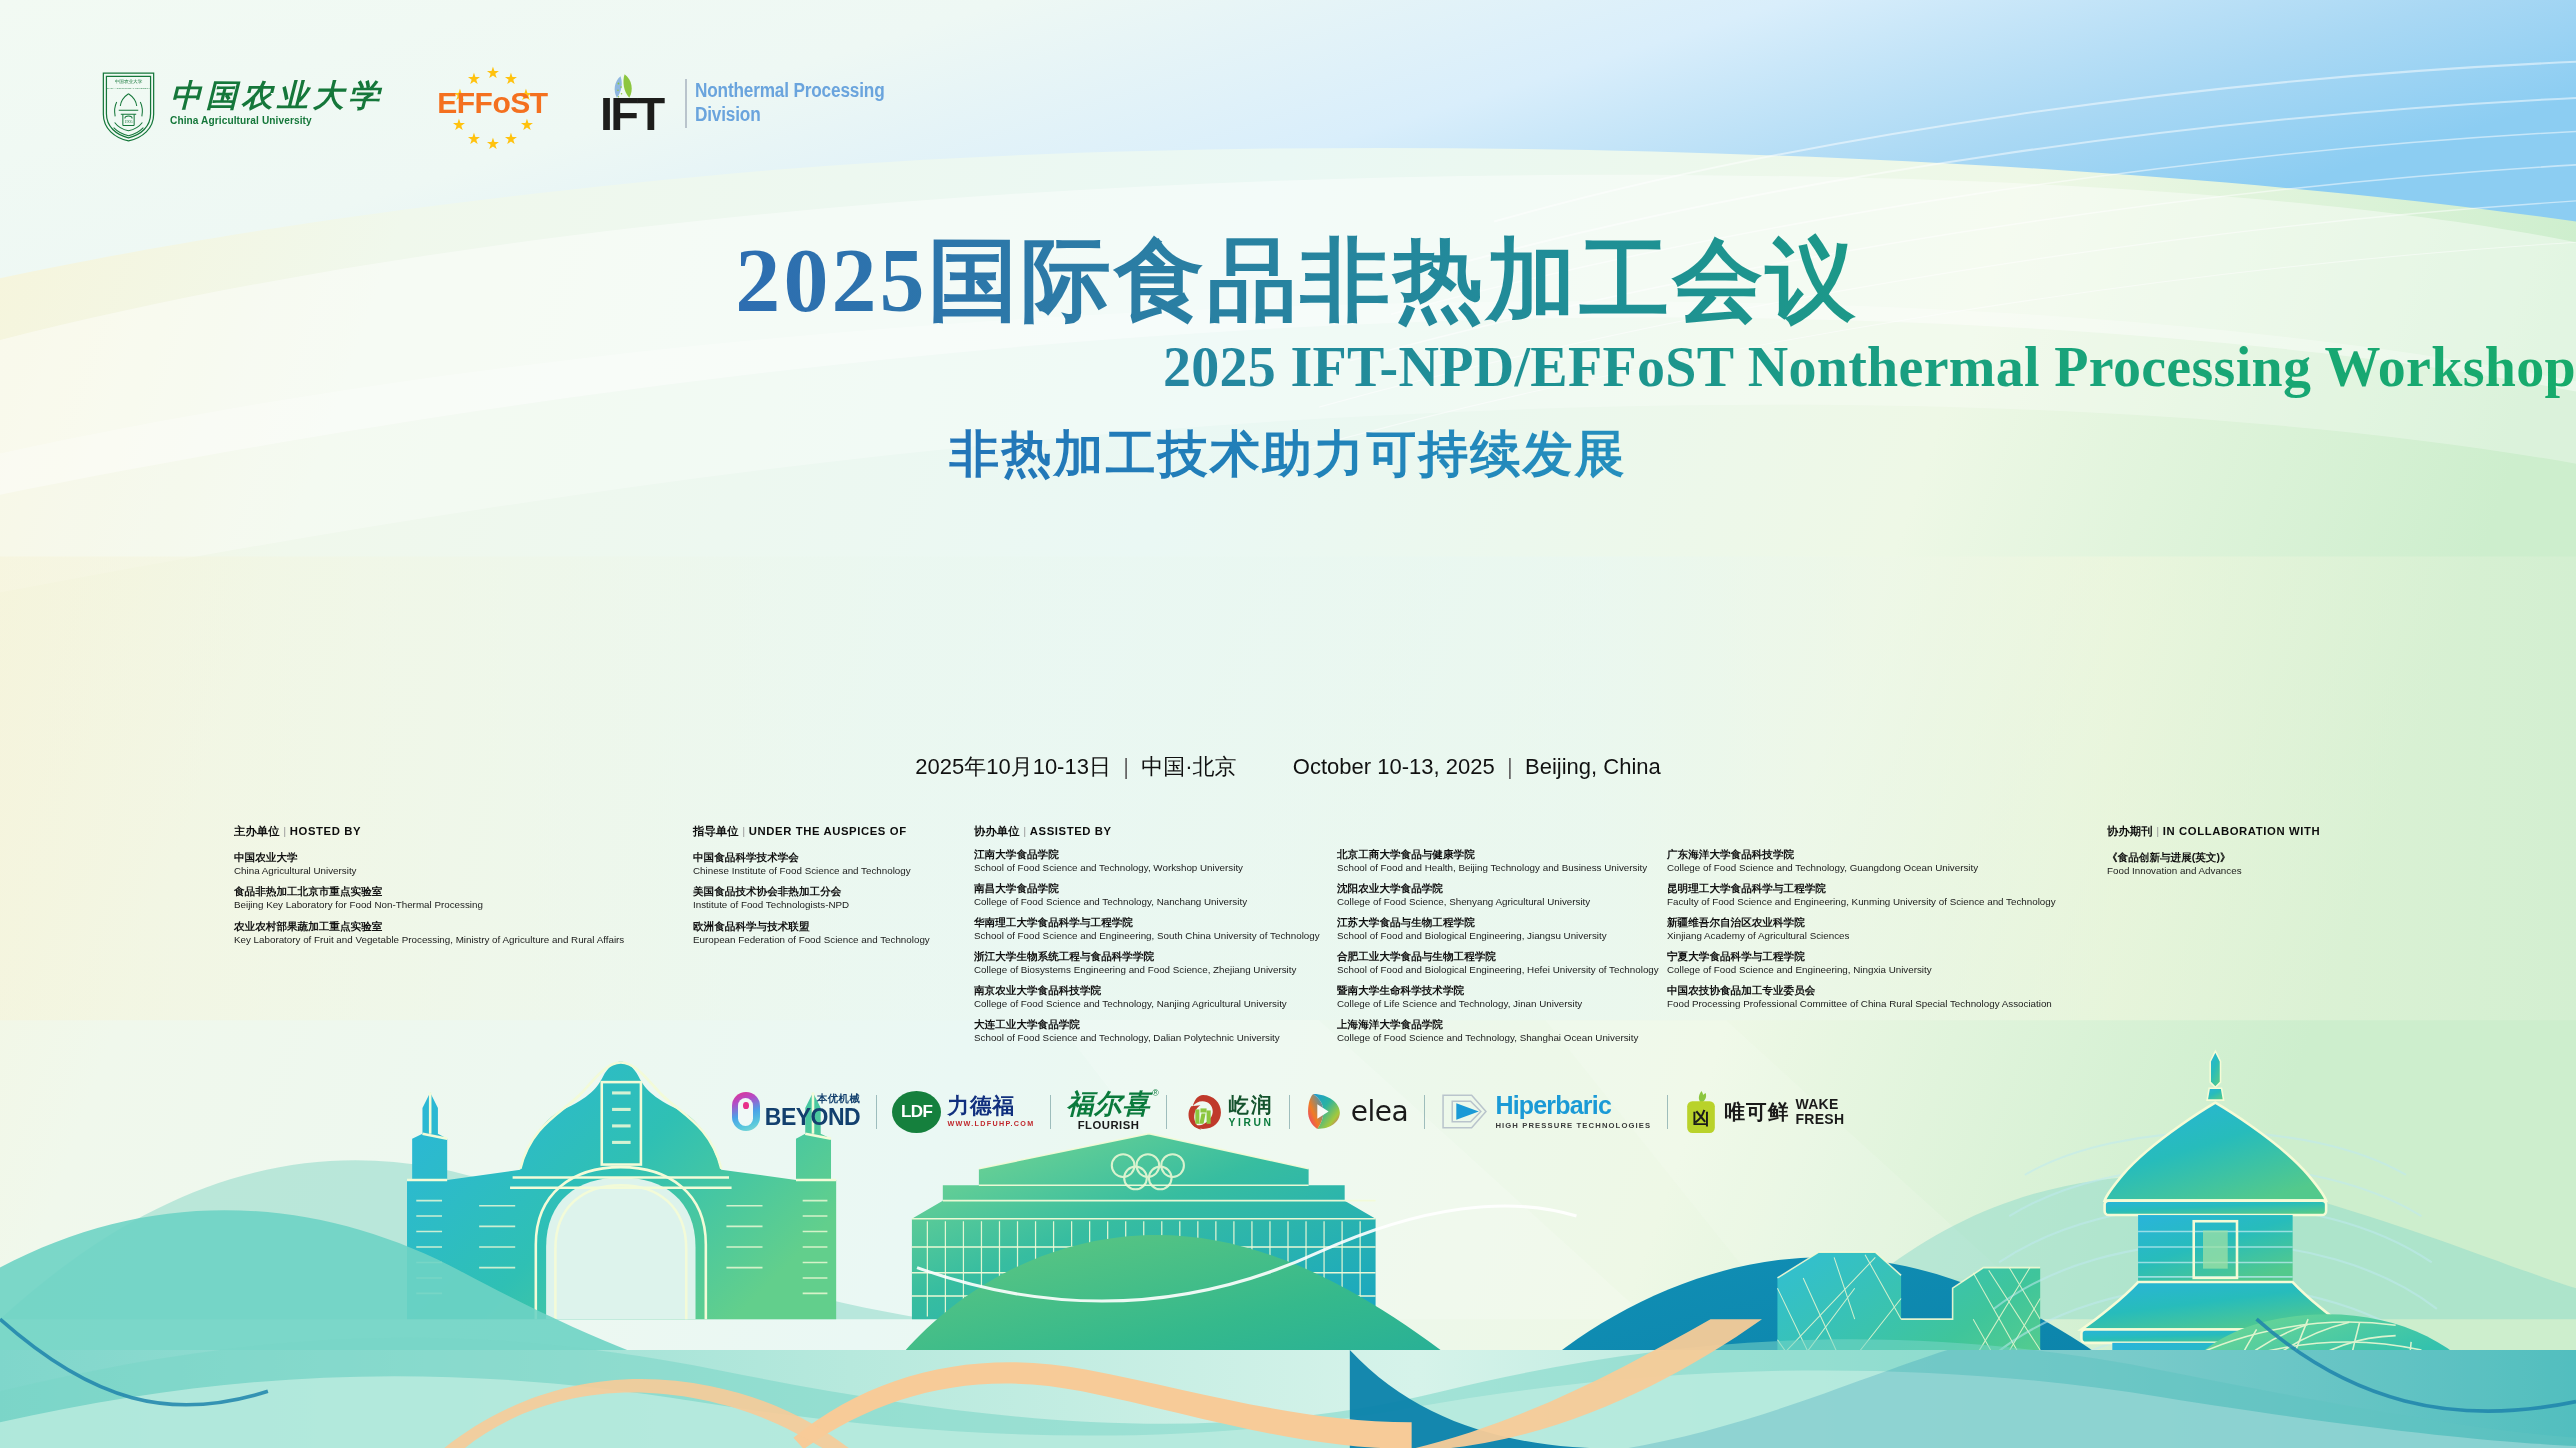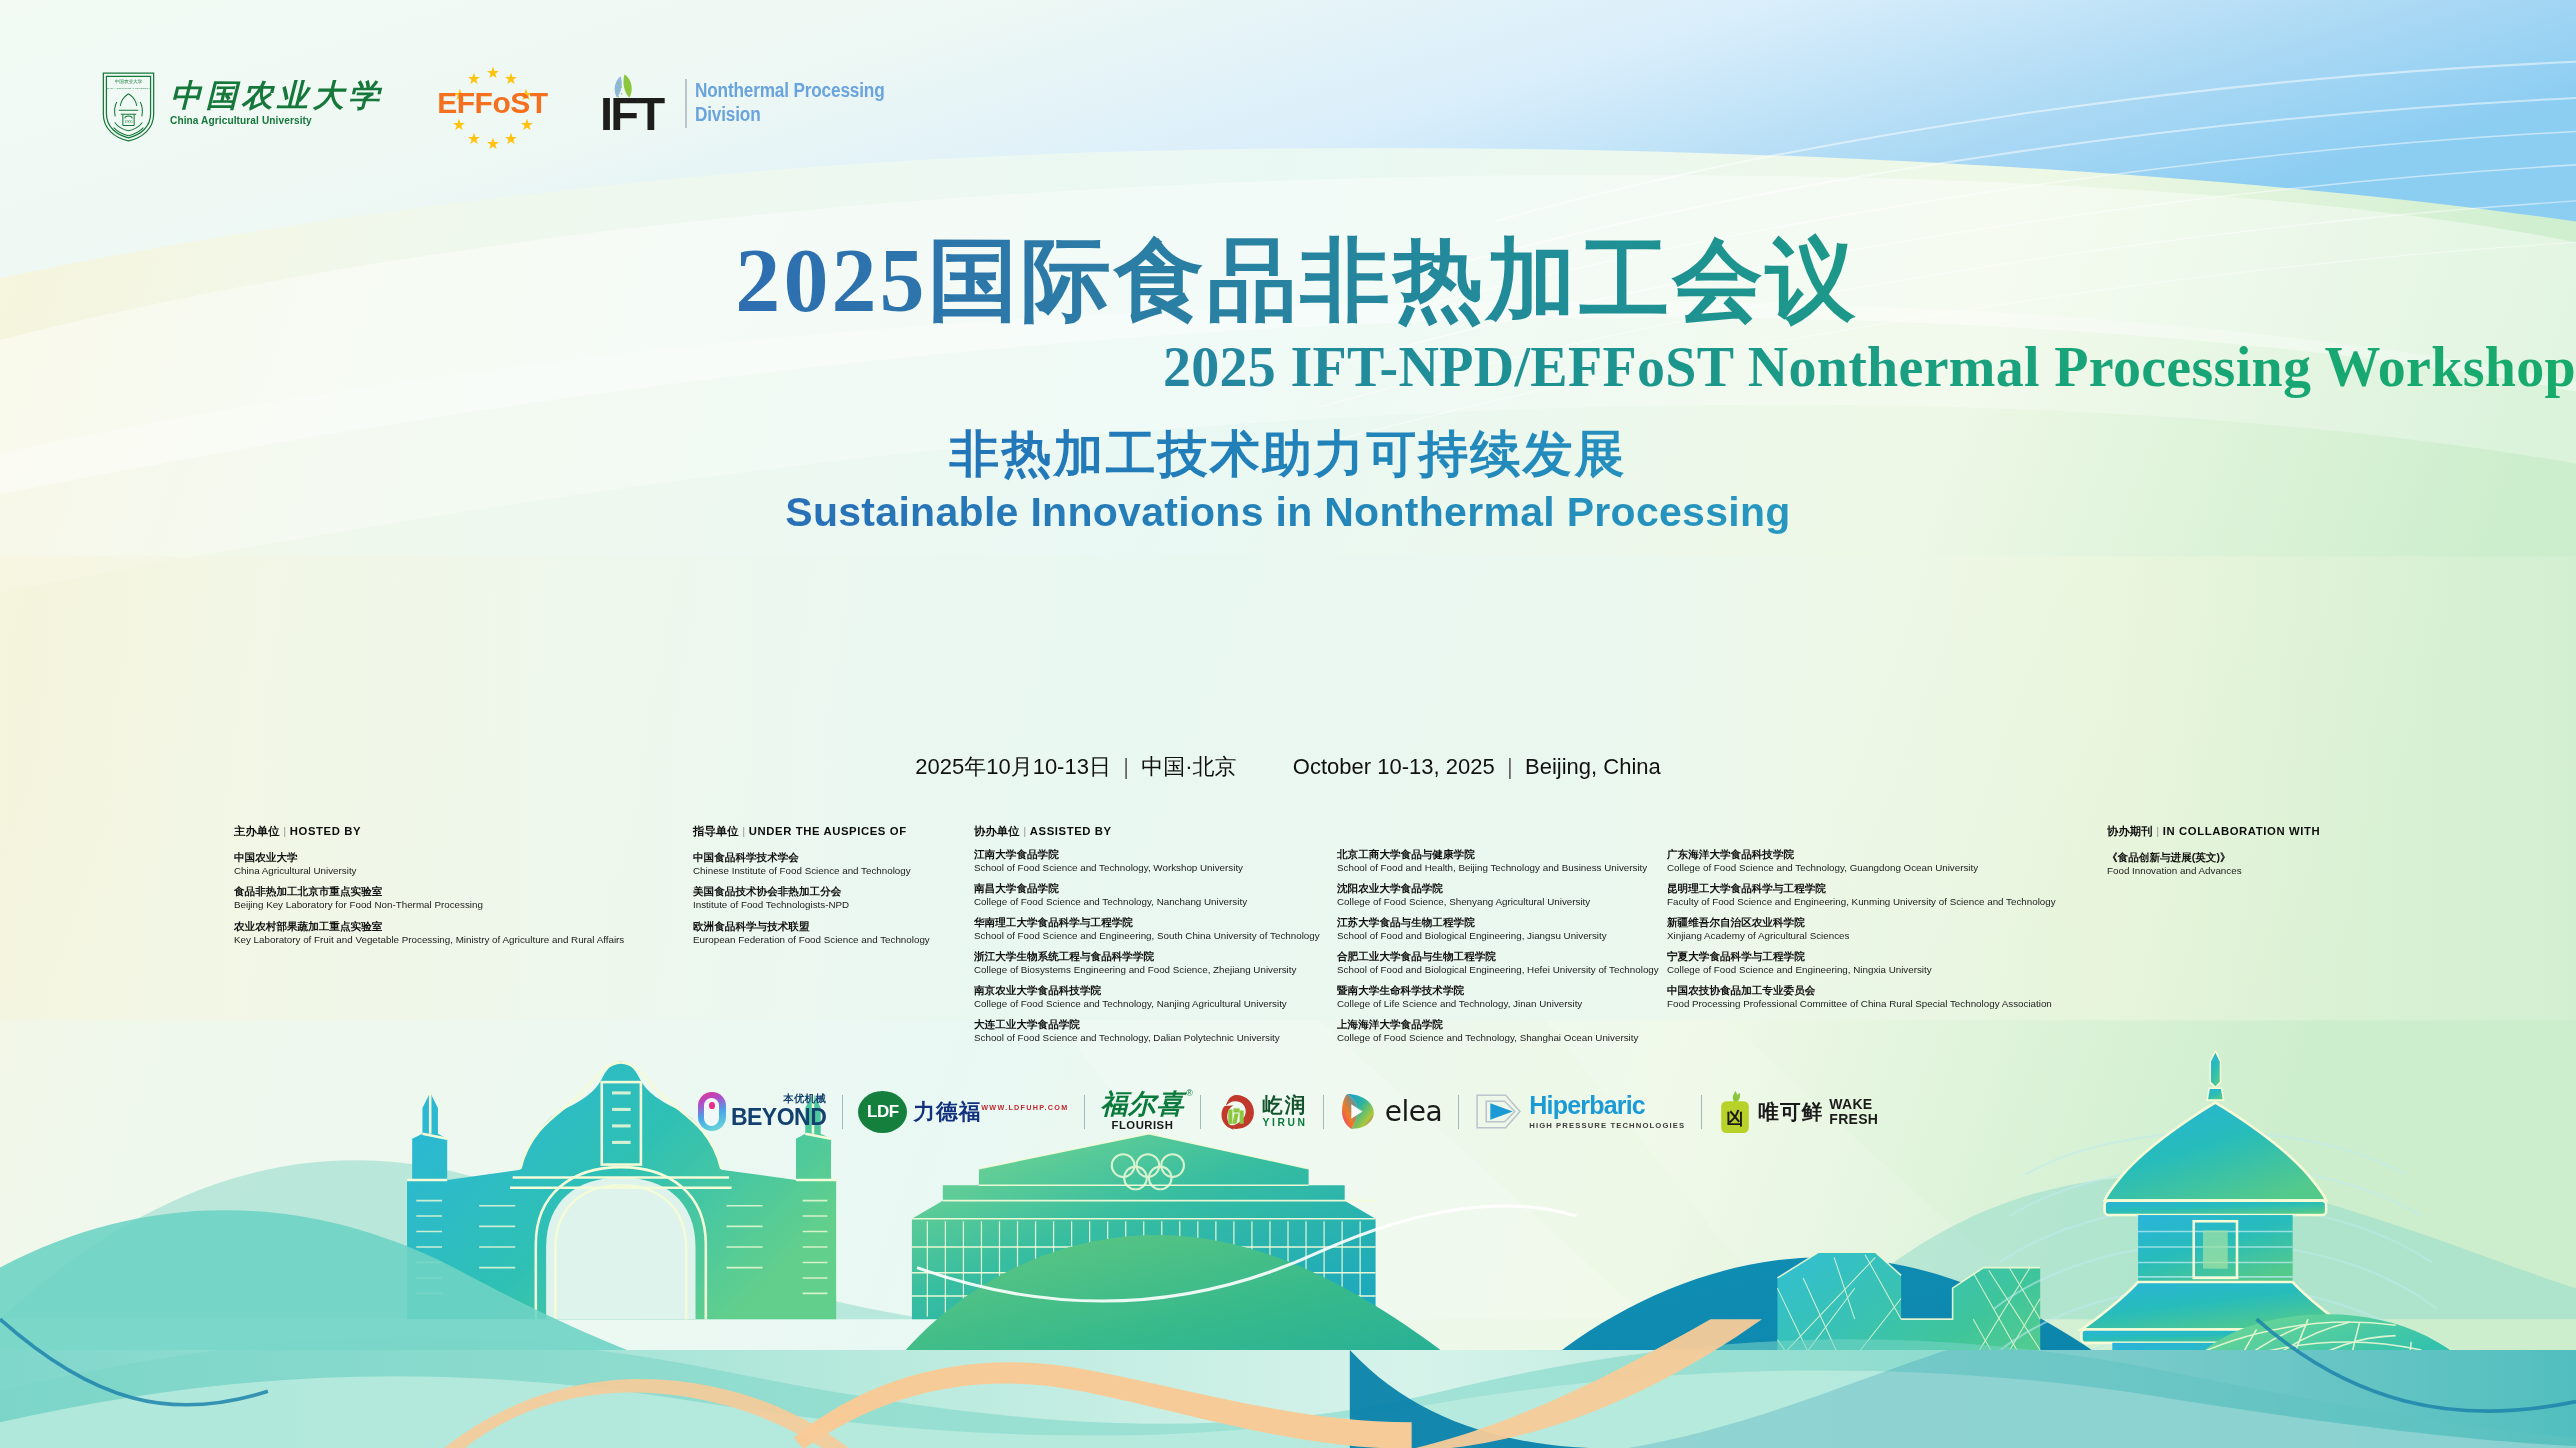--- a/index.html
+++ b/index.html
@@ -115,21 +115,21 @@
   .beyond-b::before{content:"";position:absolute;left:11.3px;top:10.3px;width:5.7px;height:6.7px;border-radius:50%;background:#e8308a;z-index:2;}
   .beyond-txt{display:flex;flex-direction:column;line-height:1;}
   .beyond-cn{font-size:10.3px;font-weight:700;color:#13406e;letter-spacing:0.5px;align-self:flex-end;margin-bottom:2.6px;}
   .beyond-en{font-size:23px;font-weight:800;color:#13406e;letter-spacing:-0.5px;}
 
   
   .ldf{display:flex;align-items:center;gap:6.2px;}
   .ldf-oval{width:49px;height:42px;border-radius:50%;background:#15803d;
     display:flex;align-items:center;justify-content:center;
     color:#fff;font-size:17px;font-weight:800;letter-spacing:-0.5px;}
-  .ldf-r{display:flex;flex-direction:row;line-height:1;}
+  .ldf-r{display:flex;flex-direction:column;line-height:1;}
   .ldf-cn{font-size:21.6px;font-weight:700;color:#11307e;letter-spacing:1px;}
   .ldf-url{font-size:7.2px;font-weight:700;color:#c0282d;letter-spacing:1.3px;margin-top:3.6px;}
 
   
   .flourish{display:flex;flex-direction:column;align-items:center;line-height:1;position:relative;}
   .fl-cn{font-family:"Liberation Serif","DejaVu Serif",serif;font-size:27px;font-weight:700;color:#0a7a3c;letter-spacing:1px;font-style:italic;}
   .fl-en{font-size:11.3px;font-weight:800;color:#1a1a1a;letter-spacing:0.5px;margin-top:2.1px;}
   .fl-r{position:absolute;right:-8.2px;top:-2.1px;font-size:8.8px;color:#0a7a3c;}
 
   
@@ -492,21 +492,20 @@
         <div>Nonthermal Processing</div>
         <div>Division</div>
       </div>
     </div>
   </div>
 
   <div id="titles" class="noselect">
     <div class="t-cn">2025国际食品非热加工会议</div>
     <div class="t-en">2025 IFT-NPD/EFFoST Nonthermal Processing Workshop</div>
     <div class="s-cn">非热加工技术助力可持续发展</div>
-    <div class="s-en">Sustainable Innovations in Nonthermal Processing</div>
   </div>
 
   <div id="dateline" class="noselect">
     <span>2025年10月10-13日</span>
     <span class="sep">|</span>
     <span>中国·北京</span>
     <span class="gap"></span>
     <span>October 10-13, 2025</span>
     <span class="sep">|</span>
     <span>Beijing, China</span>

